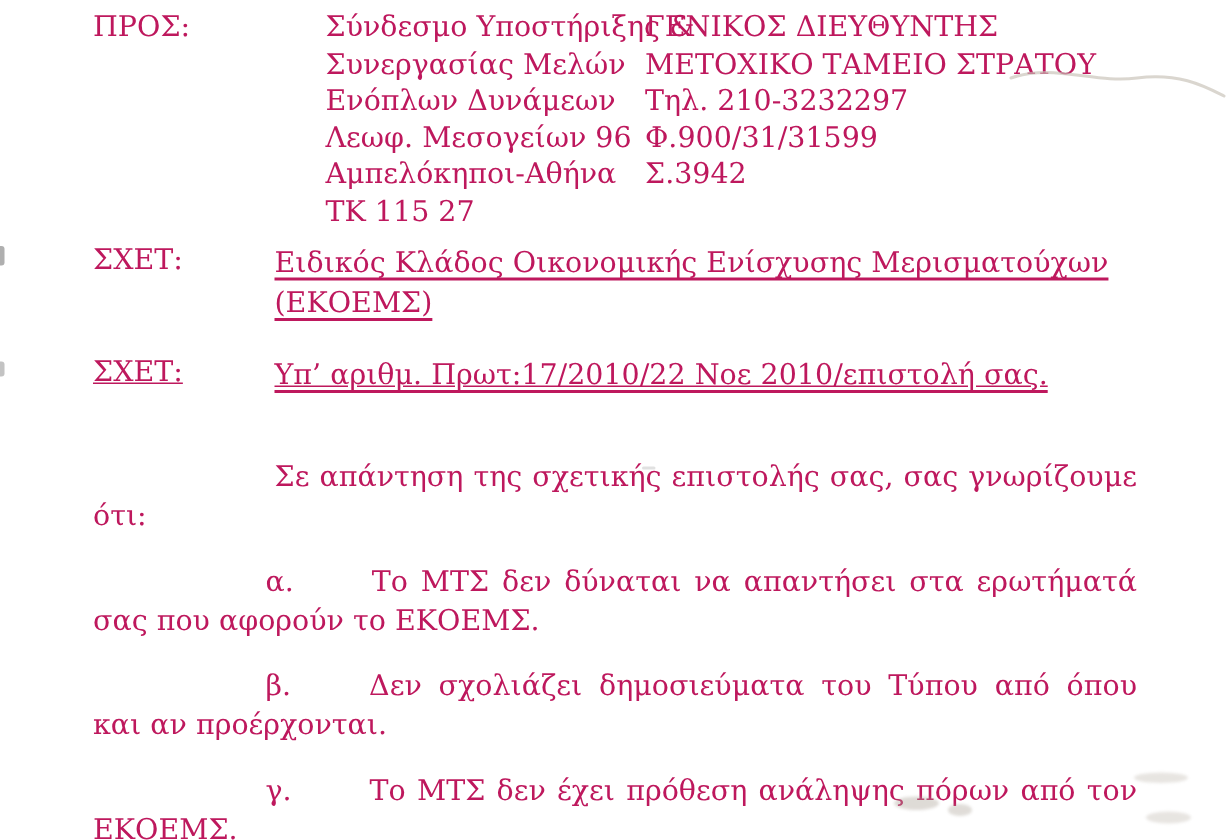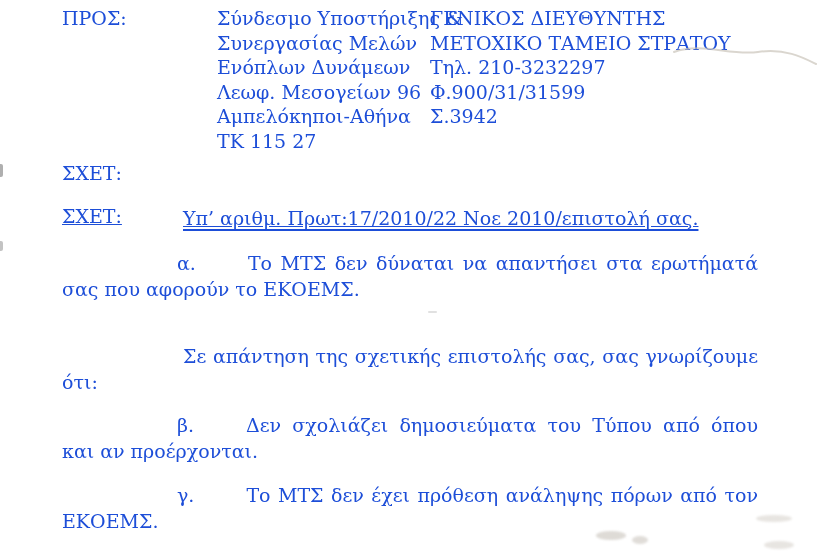--- a/index.html
+++ b/index.html
@@ -1,21 +1,21 @@
 <!DOCTYPE html>
 <html lang="el"><head>
 <meta charset="utf-8">
 <style>
   html, body { margin: 0; padding: 0; background: #ffffff; }
   .page {
     position: relative;
     width: 820px;
     height: 560px;
     background: #ffffff;
-    color: #1d4ed8;
+    color: #be185d;
     font-family: "DejaVu Serif", "Liberation Serif", serif;
     font-size: 19px;
     overflow: hidden;
   }
   .content { padding: 6px 0 0 62px; }
 
   
   .addr-row { display: flex; line-height: 24.5px; }
   .addr-label { width: 155px; flex: 0 0 155px; }
   .addr-col1 { width: 213px; flex: 0 0 213px; white-space: nowrap; }
@@ -80,32 +80,36 @@
         <div>ΓΕΝΙΚΟΣ ΔΙΕΥΘΥΝΤΗΣ</div>
         <div>ΜΕΤΟΧΙΚΟ ΤΑΜΕΙΟ ΣΤΡΑΤΟΥ</div>
         <div>Τηλ. 210-3232297</div>
         <div>Φ.900/31/31599</div>
         <div>Σ.3942</div>
       </div>
     </div>
 
     <div class="meta-row subject-row">
       <div class="meta-label">ΣΧΕΤ:</div>
+      <div class="meta-text">
+        <span class="u">Ειδικός Κλάδος Οικονομικής Ενίσχυσης Μερισματούχων</span><br>
+        <span class="u">(ΕΚΟΕΜΣ)</span>
+      </div>
     </div>
 
     <div class="meta-row ref-row">
       <div class="meta-label">ΣΧΕΤ:</div>
       <div class="meta-text">
         <span class="u">Υπ’ αριθμ. Πρωτ:17/2010/22 Νοε 2010/επιστολή σας.</span>
       </div>
     </div>
 
+    <p class="para intro">Σε απάντηση της σχετικής επιστολής σας, σας γνωρίζουμε ότι:</p>
+
     <p class="para item item-a"><span>α.</span><span class="tab"></span><span>Το ΜΤΣ δεν δύναται να απαντήσει στα ερωτήματά σας που αφορούν το ΕΚΟΕΜΣ.</span></p>
-
-    <p class="para intro">Σε απάντηση της σχετικής επιστολής σας, σας γνωρίζουμε ότι:</p>
 
     <p class="para item item-b"><span>β.</span><span class="tab"></span><span>Δεν σχολιάζει δημοσιεύματα του Τύπου από όπου και αν προέρχονται.</span></p>
 
     <p class="para item item-c"><span>γ.</span><span class="tab"></span><span>Το ΜΤΣ δεν έχει πρόθεση ανάληψης πόρων από τον ΕΚΟΕΜΣ.</span></p>
 
   </div>
 
   <div class="artifact edge-mark-1"></div>
   <div class="artifact edge-mark-2"></div>
   <div class="artifact dash-mark"></div>

